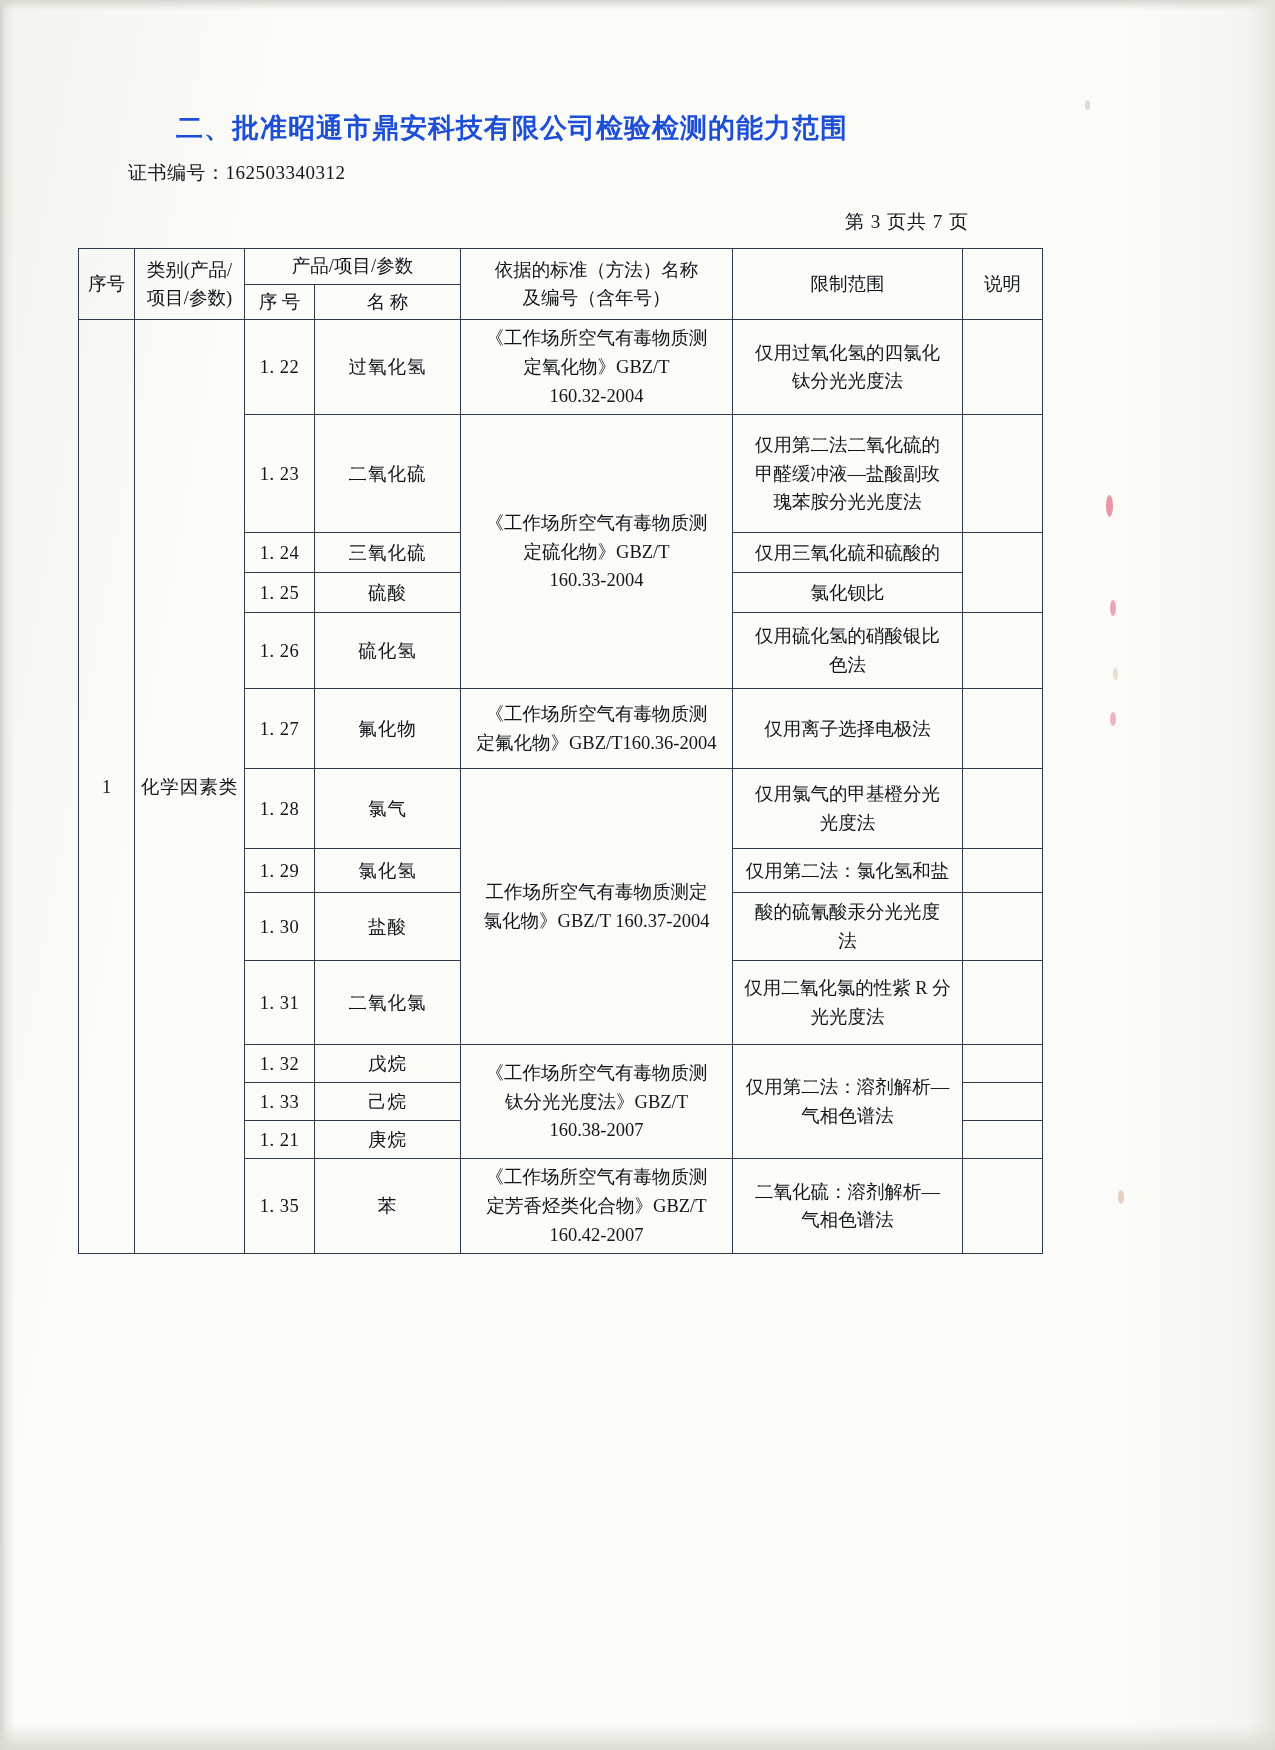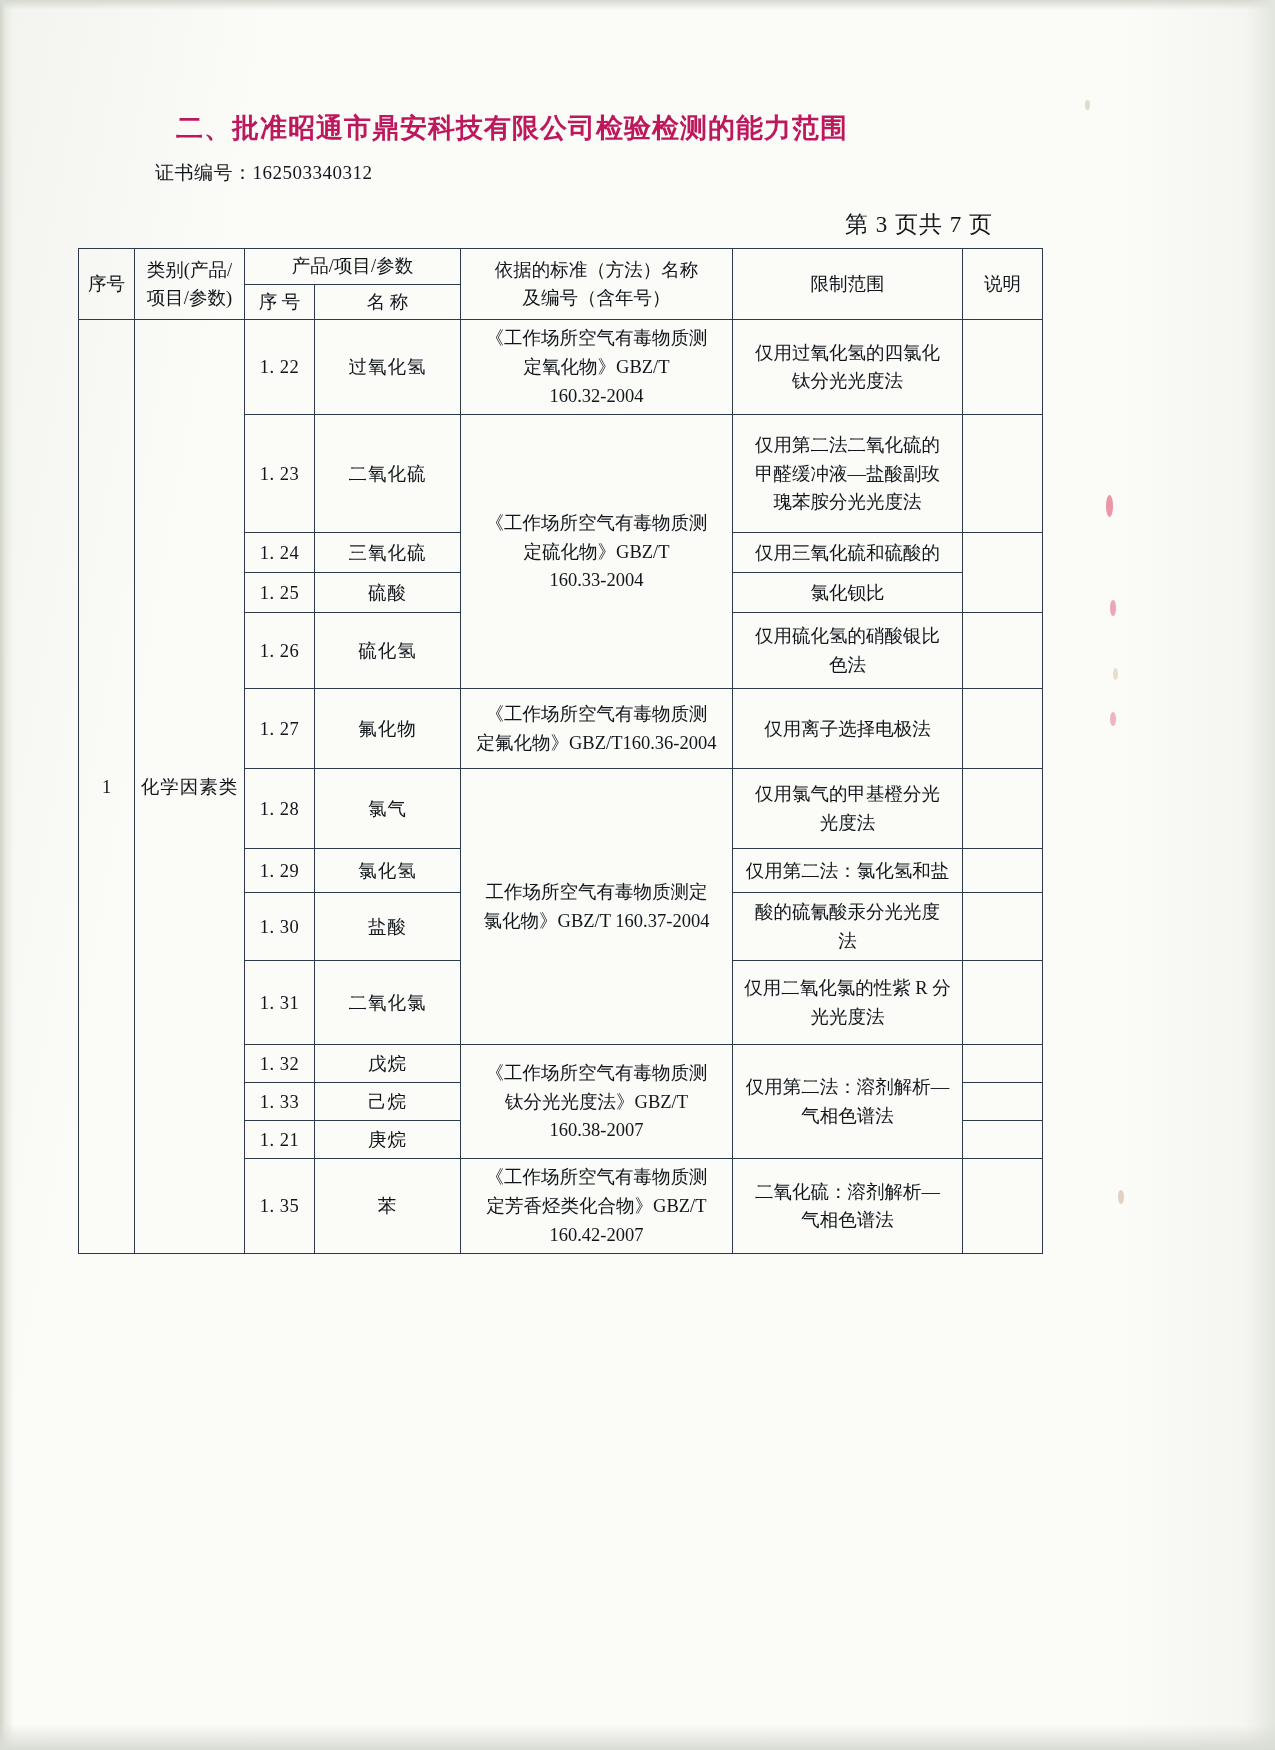--- a/index.html
+++ b/index.html
@@ -65,39 +65,38 @@
 
   .title {
     position: absolute;
     left: 0; top: 110px;
     width: 1024px;
     text-align: center;
     font-family: "DejaVu Sans", sans-serif;
     font-weight: bold;
     font-size: 27px;
     letter-spacing: 1px;
-    color: #be185d;
+    color: #1d4ed8;
   }
   .cert-no {
     position: absolute;
     left: 128px; top: 160px;
     font-size: 19px;
     letter-spacing: 0.5px;
-    margin-left: 27px;
   }
   .lab-addr {
     position: absolute;
     left: 130px; top: 209px;
     font-size: 19px;
     letter-spacing: 2px;
   }
   .page-no {
     position: absolute;
     left: 845px; top: 209px;
-    font-size: 23px;
+    font-size: 19px;
     letter-spacing: 1px;
   }
 
   table.cap {
     position: absolute;
     left: 78px; top: 248px;
     width: 868px;
     border-collapse: collapse;
     table-layout: fixed;
   }

